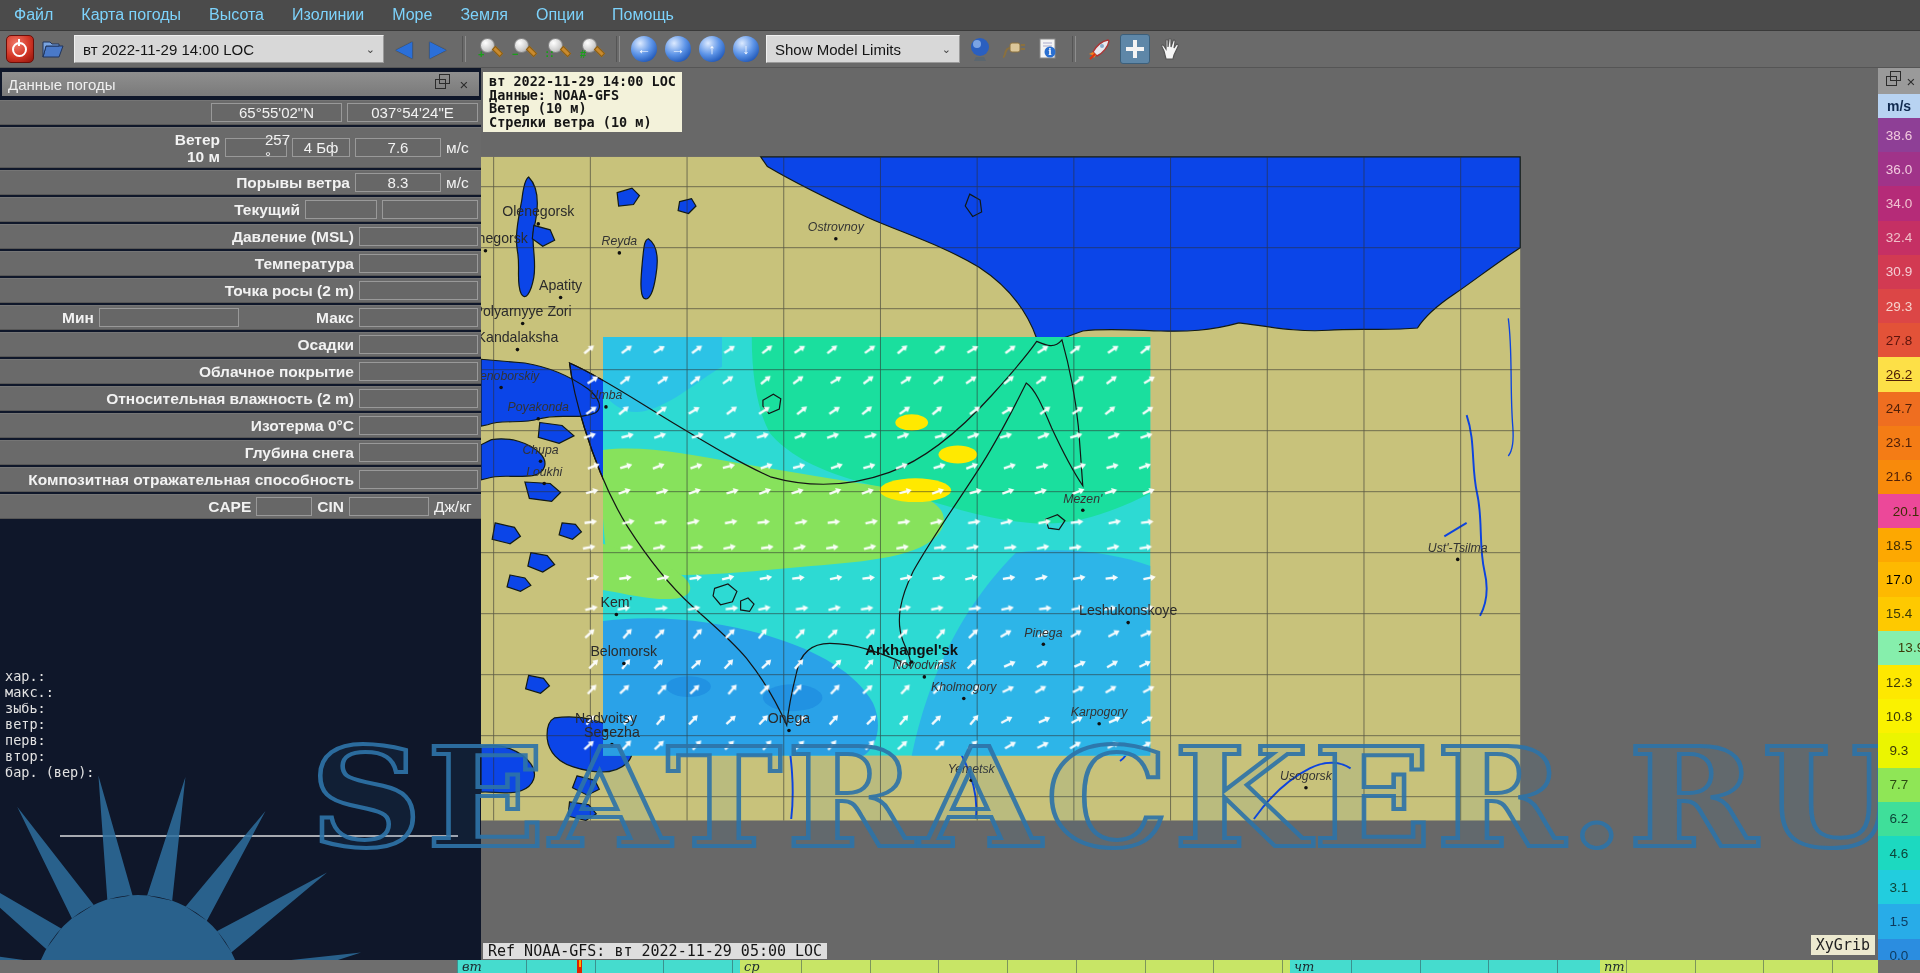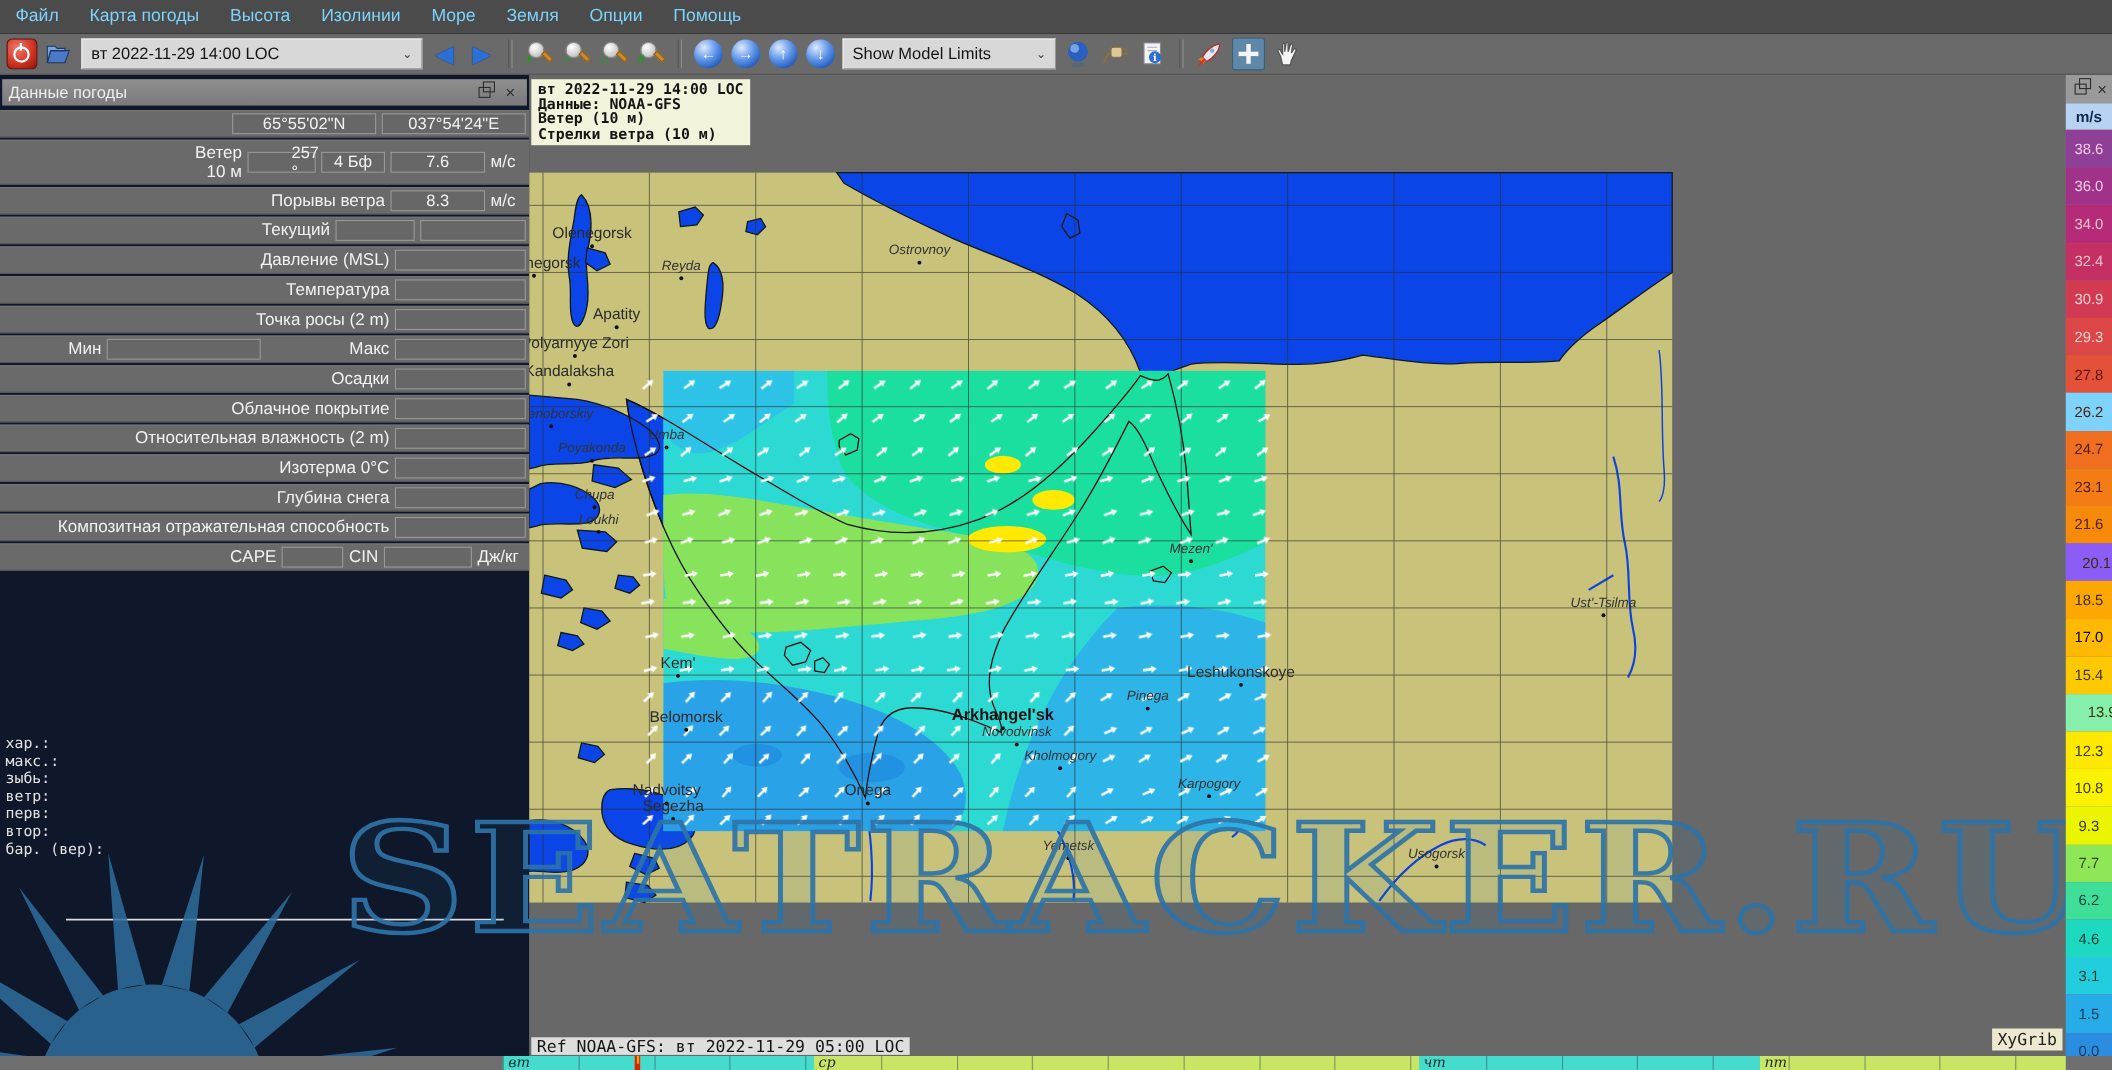--- a/index.html
+++ b/index.html
@@ -34,21 +34,21 @@
   #panel-titlebar{position:absolute;left:2px;top:4px;width:477px;height:24px;
     background:linear-gradient(#8f8f8f,#7a7a7a);display:flex;align-items:center;padding:0 6px;box-sizing:border-box;}
   #panel-title{color:#efefef;font-size:15px;}
   .win-btn{width:18px;height:18px;display:flex;align-items:center;justify-content:center;color:#2c2c2c;font-size:15px;margin-left:6px;}
   .float-glyph{position:relative;width:9px;height:8px;border:1.6px solid #2c2c2c;background:transparent;}
   .float-glyph::before{content:"";position:absolute;left:3px;top:-6px;width:9px;height:8px;border:1.6px solid #2c2c2c;}
   #panel-rows{position:absolute;left:0;top:32px;width:481px;}
   .prow{display:flex;align-items:center;justify-content:flex-end;gap:5px;height:23px;margin-bottom:2px;
     border-top:1px solid #757575;border-bottom:1px solid #565656;padding-right:3px;background:#6a6a6a;}
   .prow.tall{height:39px;}
-  .plabel{color:#f2f2f2;font-size:15.5px;white-space:pre-line;text-align:right;line-height:17px;}
+  .plabel{color:#f2f2f2;font-size:15.5px;white-space:pre-line;text-align:right;line-height:17px;font-weight:bold;}
   .pbox{height:19px;background:#676767;border:1px solid #999;color:#f2f2f2;font-size:15px;
     display:flex;align-items:center;justify-content:center;box-sizing:border-box;}
   .punit{color:#f2f2f2;font-size:15.5px;width:32px;}
   #mono-block{position:absolute;left:5px;top:600px;color:#e2e2e2;font-family:"DejaVu Sans Mono",monospace;
     font-size:13.5px;line-height:16px;z-index:60;}
   
   #map{position:absolute;left:481px;top:68px;width:1397px;height:892px;z-index:5;}
   #map svg{display:block;}
   #info-box{position:absolute;left:2px;top:4px;background:#f3f2da;color:#151515;
     font-family:"DejaVu Sans Mono",monospace;font-size:13.5px;font-weight:bold;line-height:13.5px;padding:3px 6px;}
@@ -718,25 +718,25 @@
   </div>
   <div id="scale-header">m/s</div>
   <div id="scale-cells">
       <div class="scale-cell" style="background: rgb(142, 63, 150); color: rgb(242, 202, 222);">38.6</div>
       <div class="scale-cell" style="background: rgb(160, 51, 137); color: rgb(242, 202, 222);">36.0</div>
       <div class="scale-cell" style="background: rgb(181, 43, 120); color: rgb(240, 194, 208);">34.0</div>
       <div class="scale-cell" style="background: rgb(197, 48, 100); color: rgb(239, 192, 200);">32.4</div>
       <div class="scale-cell" style="background: rgb(210, 58, 82); color: rgb(244, 205, 212);">30.9</div>
       <div class="scale-cell" style="background: rgb(220, 70, 70); color: rgb(246, 210, 204);">29.3</div>
       <div class="scale-cell" style="background: rgb(227, 82, 56); color: rgb(94, 21, 13);">27.8</div>
-      <div class="scale-cell" style="background: #7dd3fc; color: rgb(81, 32, 8);">26.2</div>
+      <div class="scale-cell" style="background: #fde047; color: rgb(81, 32, 8); text-decoration: underline;">26.2</div>
       <div class="scale-cell" style="background: rgb(239, 110, 32); color: rgb(81, 32, 8); text-align: right;">24.7</div>
       <div class="scale-cell" style="background: rgb(244, 124, 21); color: rgb(81, 32, 8);">23.1</div>
       <div class="scale-cell" style="background: rgb(248, 138, 11); color: rgb(81, 32, 8);">21.6</div>
-      <div class="scale-cell" style="background: #8b5cf6; color: rgb(63, 45, 5); padding-left: 14px;">20.1</div>
+      <div class="scale-cell" style="background: #ec4899; color: rgb(63, 45, 5); padding-left: 14px;">20.1</div>
       <div class="scale-cell" style="background: rgb(253, 168, 1); color: rgb(63, 45, 5);">18.5</div>
       <div class="scale-cell" style="background: rgb(254, 185, 0); color: #000000;">17.0</div>
       <div class="scale-cell" style="background: rgb(254, 201, 0); color: rgb(60, 58, 8);">15.4</div>
       <div class="scale-cell" style="background: #86efac; color: rgb(60, 58, 8); padding-left: 24px;">13.9</div>
       <div class="scale-cell" style="background: rgb(254, 232, 0); color: rgb(60, 58, 8);">12.3</div>
       <div class="scale-cell" style="background: rgb(250, 242, 0); color: rgb(60, 58, 8);">10.8</div>
       <div class="scale-cell" style="background: rgb(235, 245, 0); color: rgb(60, 58, 8);">9.3</div>
       <div class="scale-cell" style="background: rgb(143, 230, 86); color: rgb(44, 74, 18);">7.7</div>
       <div class="scale-cell" style="background: rgb(63, 223, 154); color: rgb(13, 68, 56);">6.2</div>
       <div class="scale-cell" style="background: rgb(28, 217, 192); color: rgb(13, 68, 56);">4.6</div>

